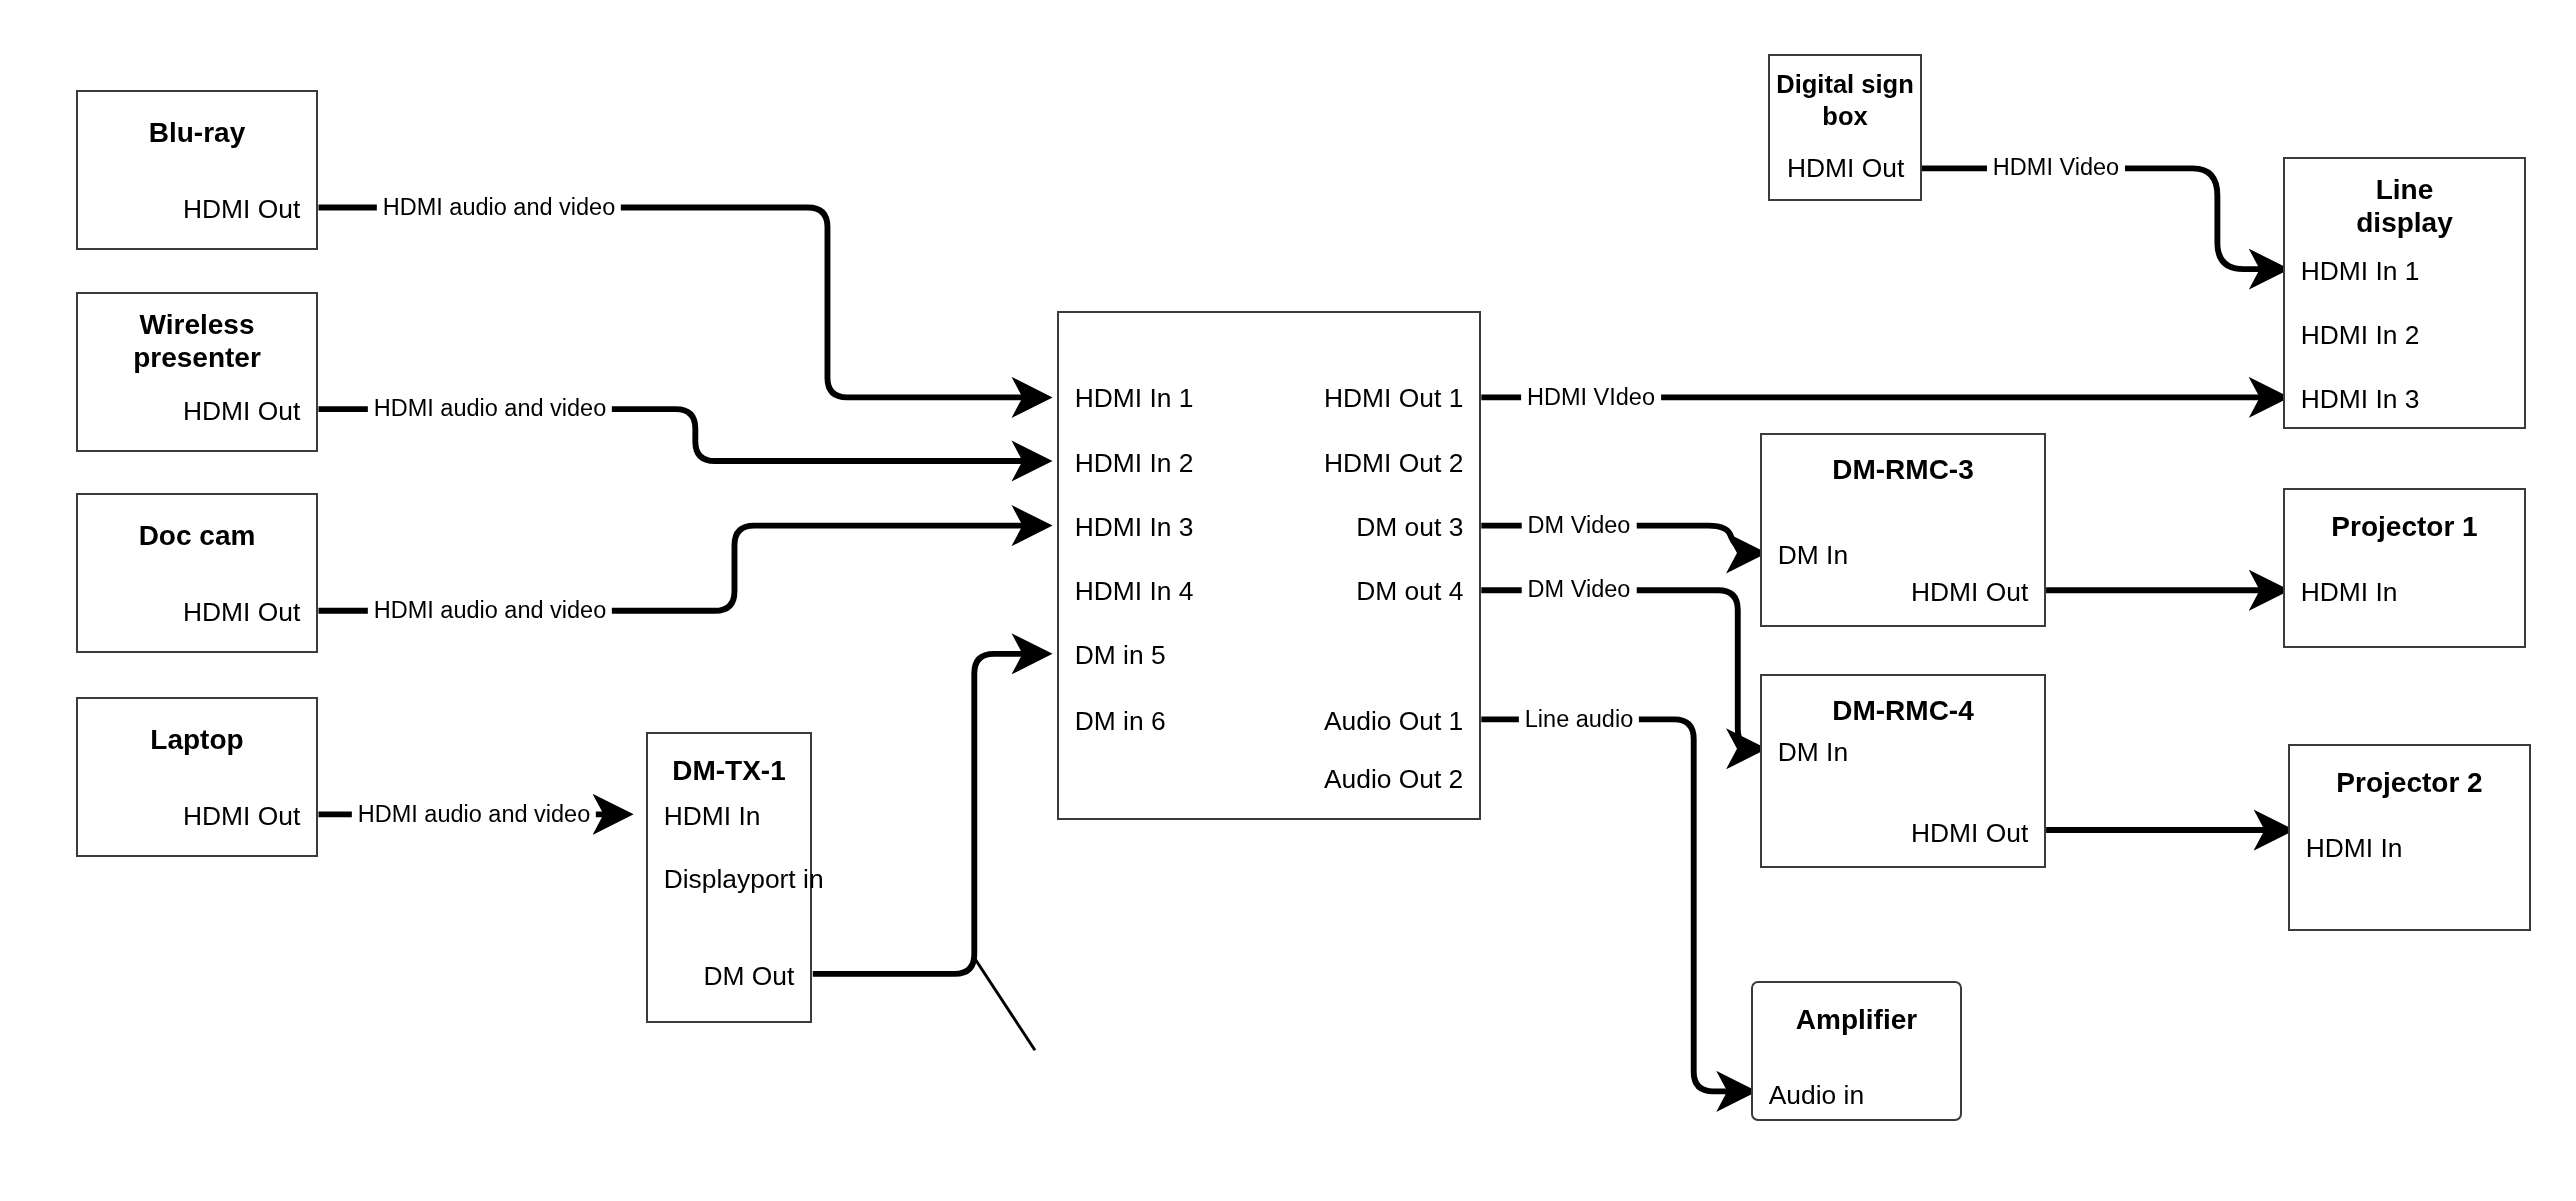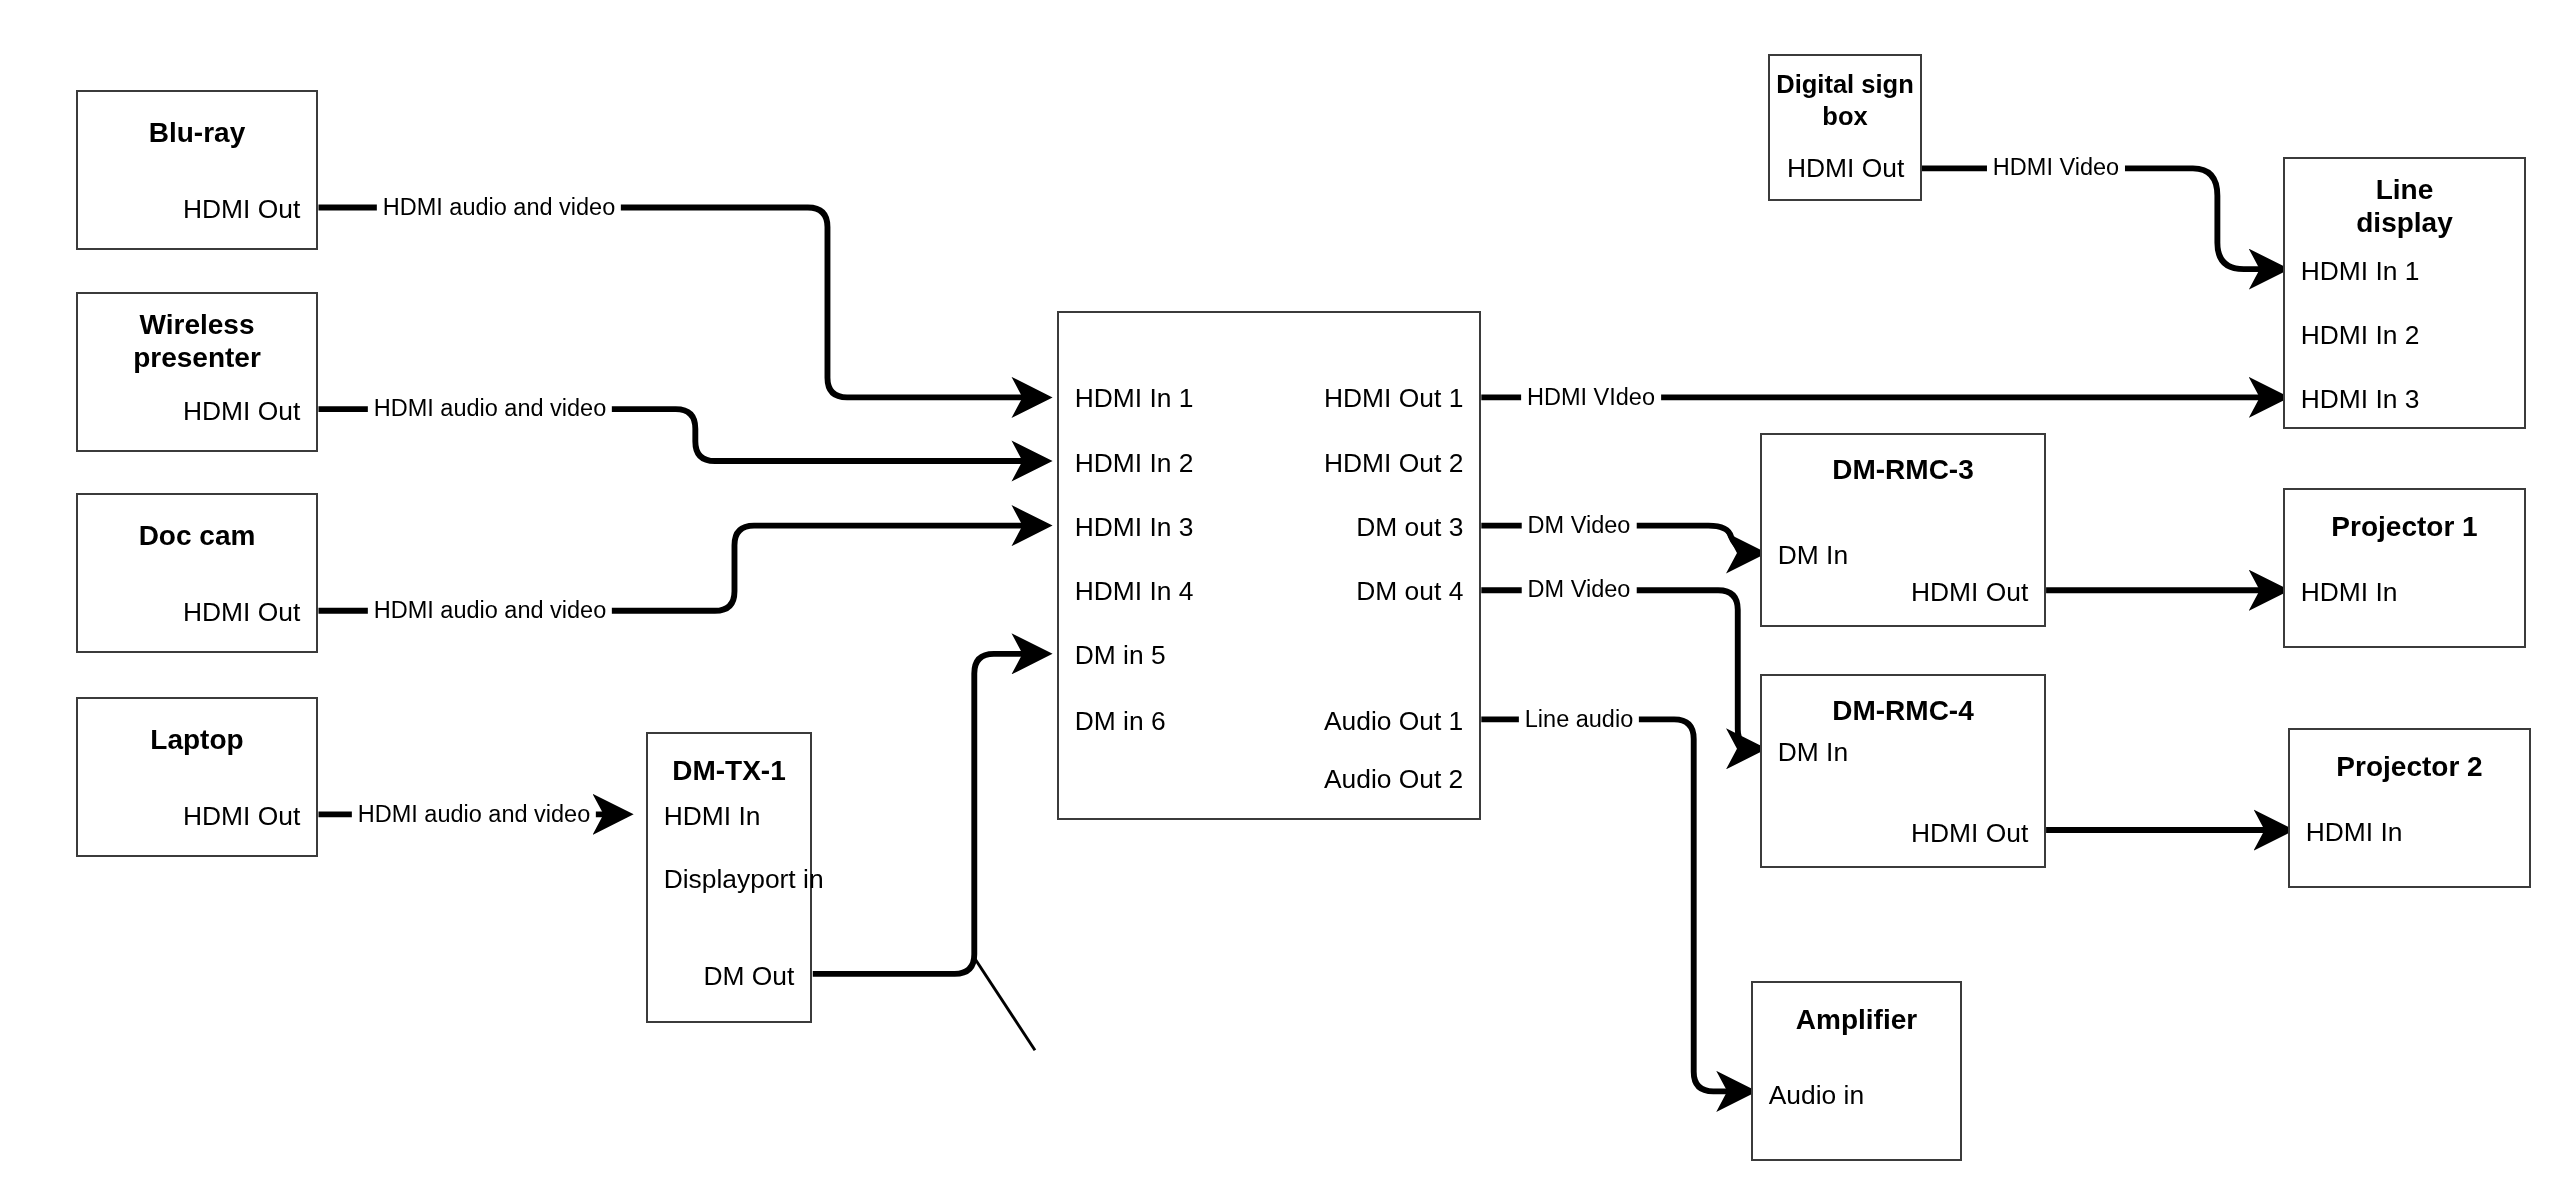--- a/index.html
+++ b/index.html
@@ -167,26 +167,26 @@
     <div class="node-title" style="top:17.6px;">DM-RMC-4</div>
     <div class="port left" style="top:62px;">DM In</div>
     <div class="port right" style="top:143px;">HDMI Out</div>
   </div>
 
   <div class="node" style="left:2283px;top:488px;width:243px;height:160px;">
     <div class="node-title" style="top:19.6px;">Projector 1</div>
     <div class="port left" style="top:88px;">HDMI In</div>
   </div>
 
-  <div class="node" style="left:2288px;top:728px;width:243px;height:160px;">
+  <div class="node" style="left:2288px;top:744px;width:243px;height:187px;">
     <div class="node-title" style="top:19.6px;">Projector 2</div>
     <div class="port left" style="top:88px;">HDMI In</div>
   </div>
 
-  <div class="node" style="left:1751px;top:981px;width:211px;height:180px;">
+  <div class="node" style="left:1751px;top:981px;width:211px;height:140px;border-radius:7px;">
     <div class="node-title" style="top:19.6px;">Amplifier</div>
     <div class="port left" style="top:98px;">Audio in</div>
   </div>
 
   <div class="wire-label" style="left:499px;top:208px;">HDMI audio and video</div>
   <div class="wire-label" style="left:490px;top:409px;">HDMI audio and video</div>
   <div class="wire-label" style="left:490px;top:611px;">HDMI audio and video</div>
   <div class="wire-label" style="left:474px;top:815px;">HDMI audio and video</div>
   <div class="wire-label" style="left:2056px;top:168px;">HDMI Video</div>
   <div class="wire-label" style="left:1591px;top:398px;">HDMI VIdeo</div>

